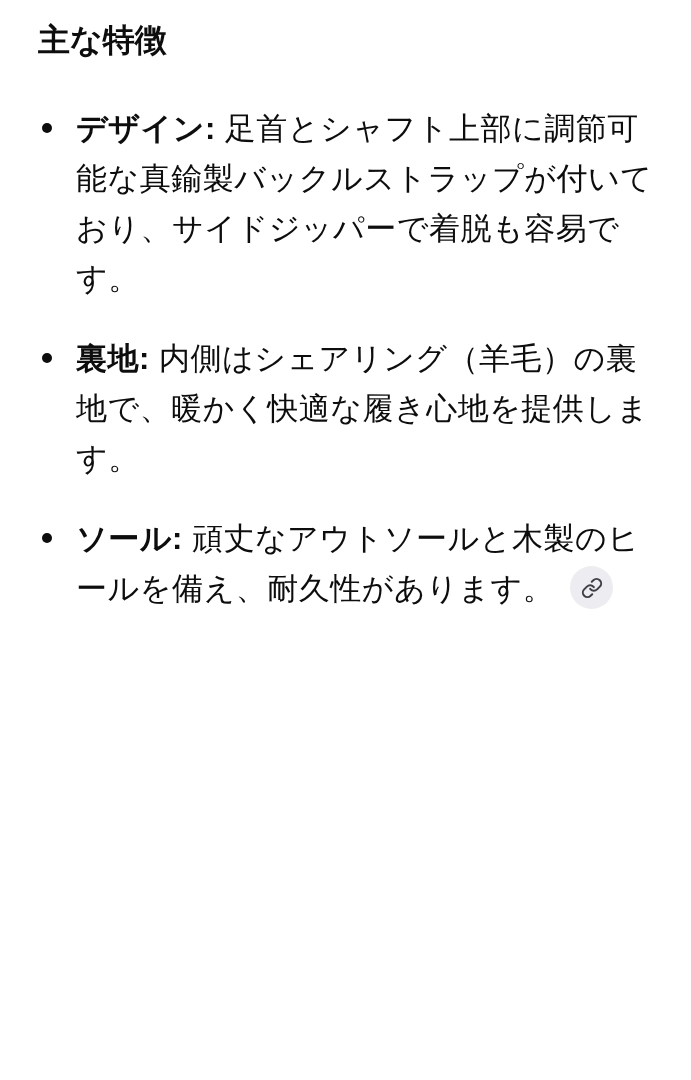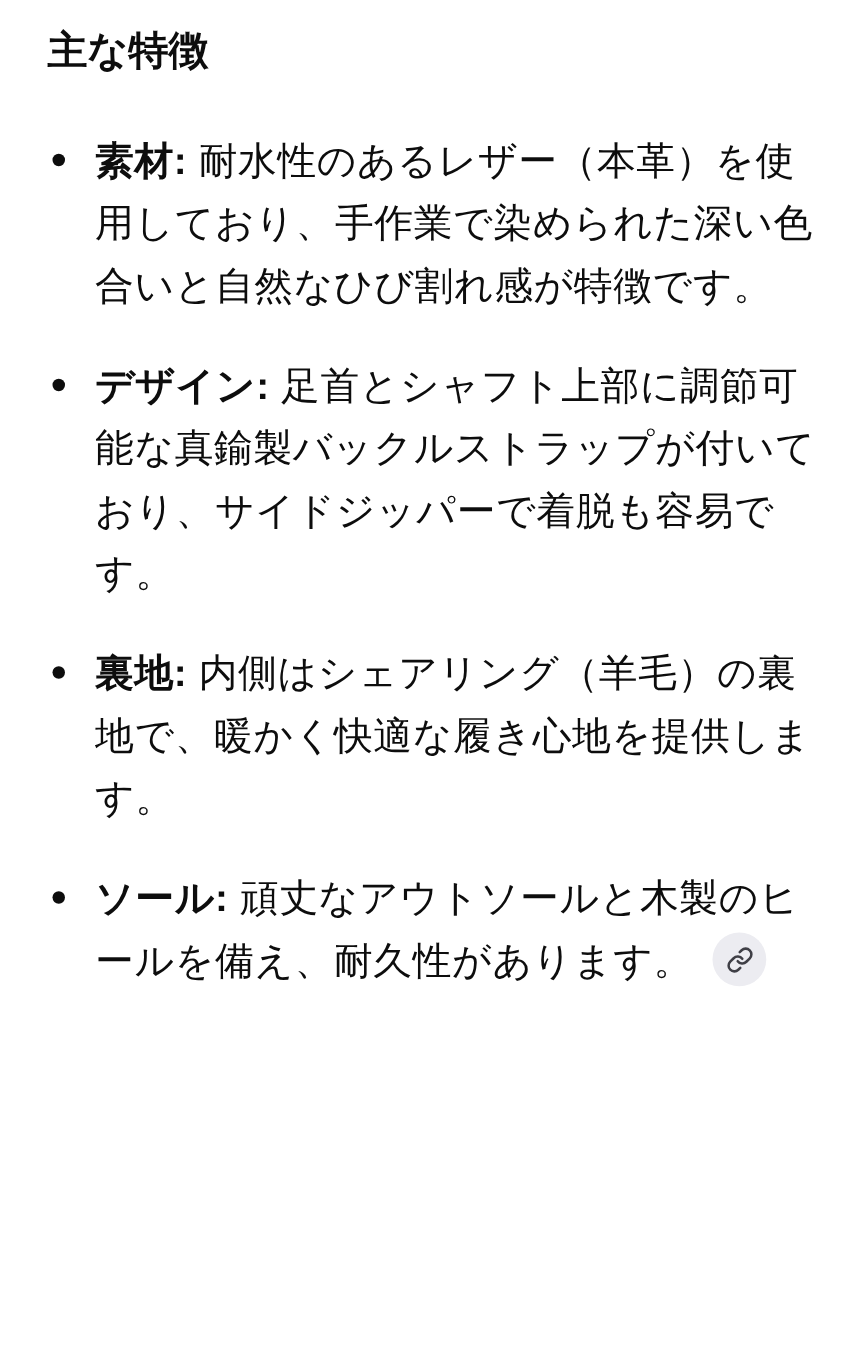--- a/index.html
+++ b/index.html
@@ -79,23 +79,20 @@
 </style>
 </head>
 <body>
 
 <div class="page">
 
   <h3 class="heading">主な特徴</h3>
 
   <ul class="feature-list">
 
-    <li class="feature-item">
-      <span class="bullet-dot"></span><span class="term">素材:</span><span> 耐水性のあるレザー（本革）を使用しており、手作業で染められた深い色合いと自然なひび割れ感が特徴です。</span>
-    </li>
 
     <li class="feature-item">
       <span class="bullet-dot"></span><span class="term">デザイン:</span><span> 足首とシャフト上部に調節可能な真鍮製バックルストラップが付いており、サイドジッパーで着脱も容易です。</span>
     </li>
 
     <li class="feature-item">
       <span class="bullet-dot"></span><span class="term">裏地:</span><span> 内側はシェアリング（羊毛）の裏地で、暖かく快適な履き心地を提供します。</span>
     </li>
 
     <li class="feature-item">

